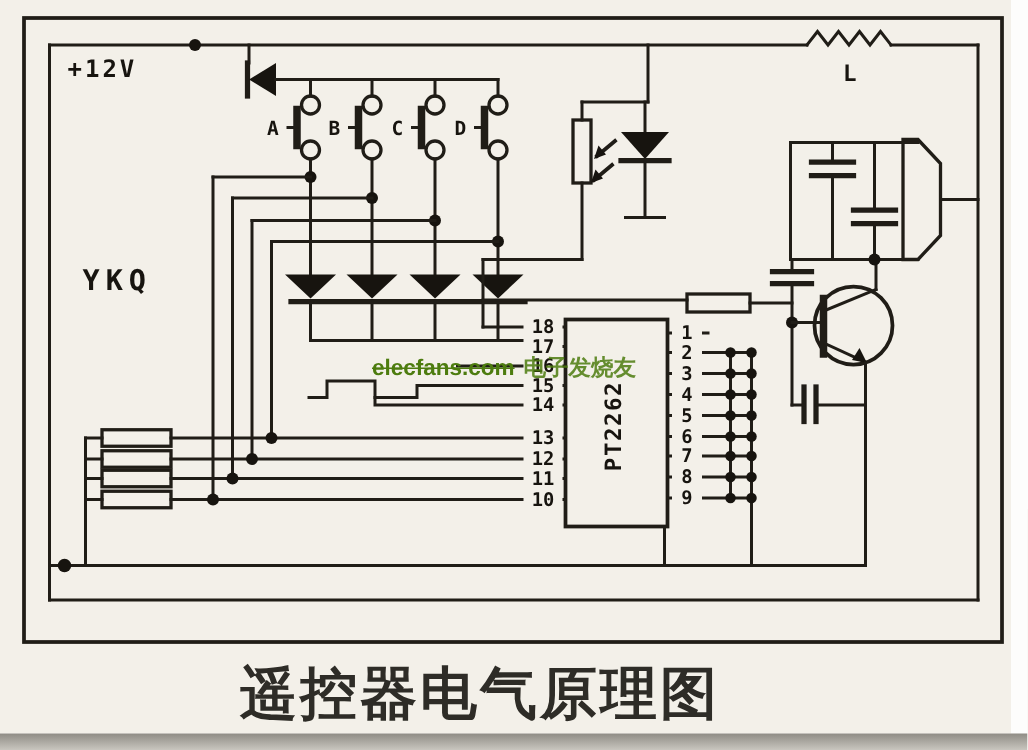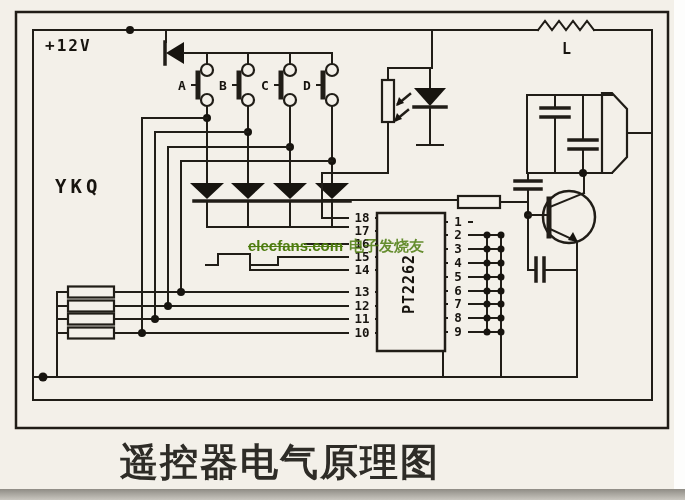--- a/index.html
+++ b/index.html
@@ -24,21 +24,21 @@
   .d{fill:#17140f;stroke:none;}
   .lbl{font-family:"DejaVu Sans Mono",monospace;font-weight:bold;fill:#17140f;}
   .pinbg{fill:#f3f0e9;stroke:none;}
   .watermark{
     position:absolute;left:248px;top:237px;white-space:nowrap;
     font-family:"Liberation Sans",sans-serif;font-size:15px;line-height:18px;
   }
   .wm-brand{color:#4d7c0f;font-weight:bold;text-decoration:line-through;letter-spacing:0;}
   .wm-cn{color:#4d7c0f;font-weight:bold;margin-left:6px;opacity:.85;}
   .caption{
-    position:absolute;left:120px;top:437px;width:360px;text-align:left;
+    position:absolute;left:120px;top:437px;width:360px;text-align:right;
     font-size:38px;font-weight:800;color:#2e2c27;letter-spacing:2px;
     font-family:"Liberation Sans",sans-serif;
   }
 </style>
 </head>
 <body>
 
 <div class="paper"></div>
 
 <svg width="685" height="500" viewBox="0 0 685 500" style="position:absolute;left:0;top:0;">

